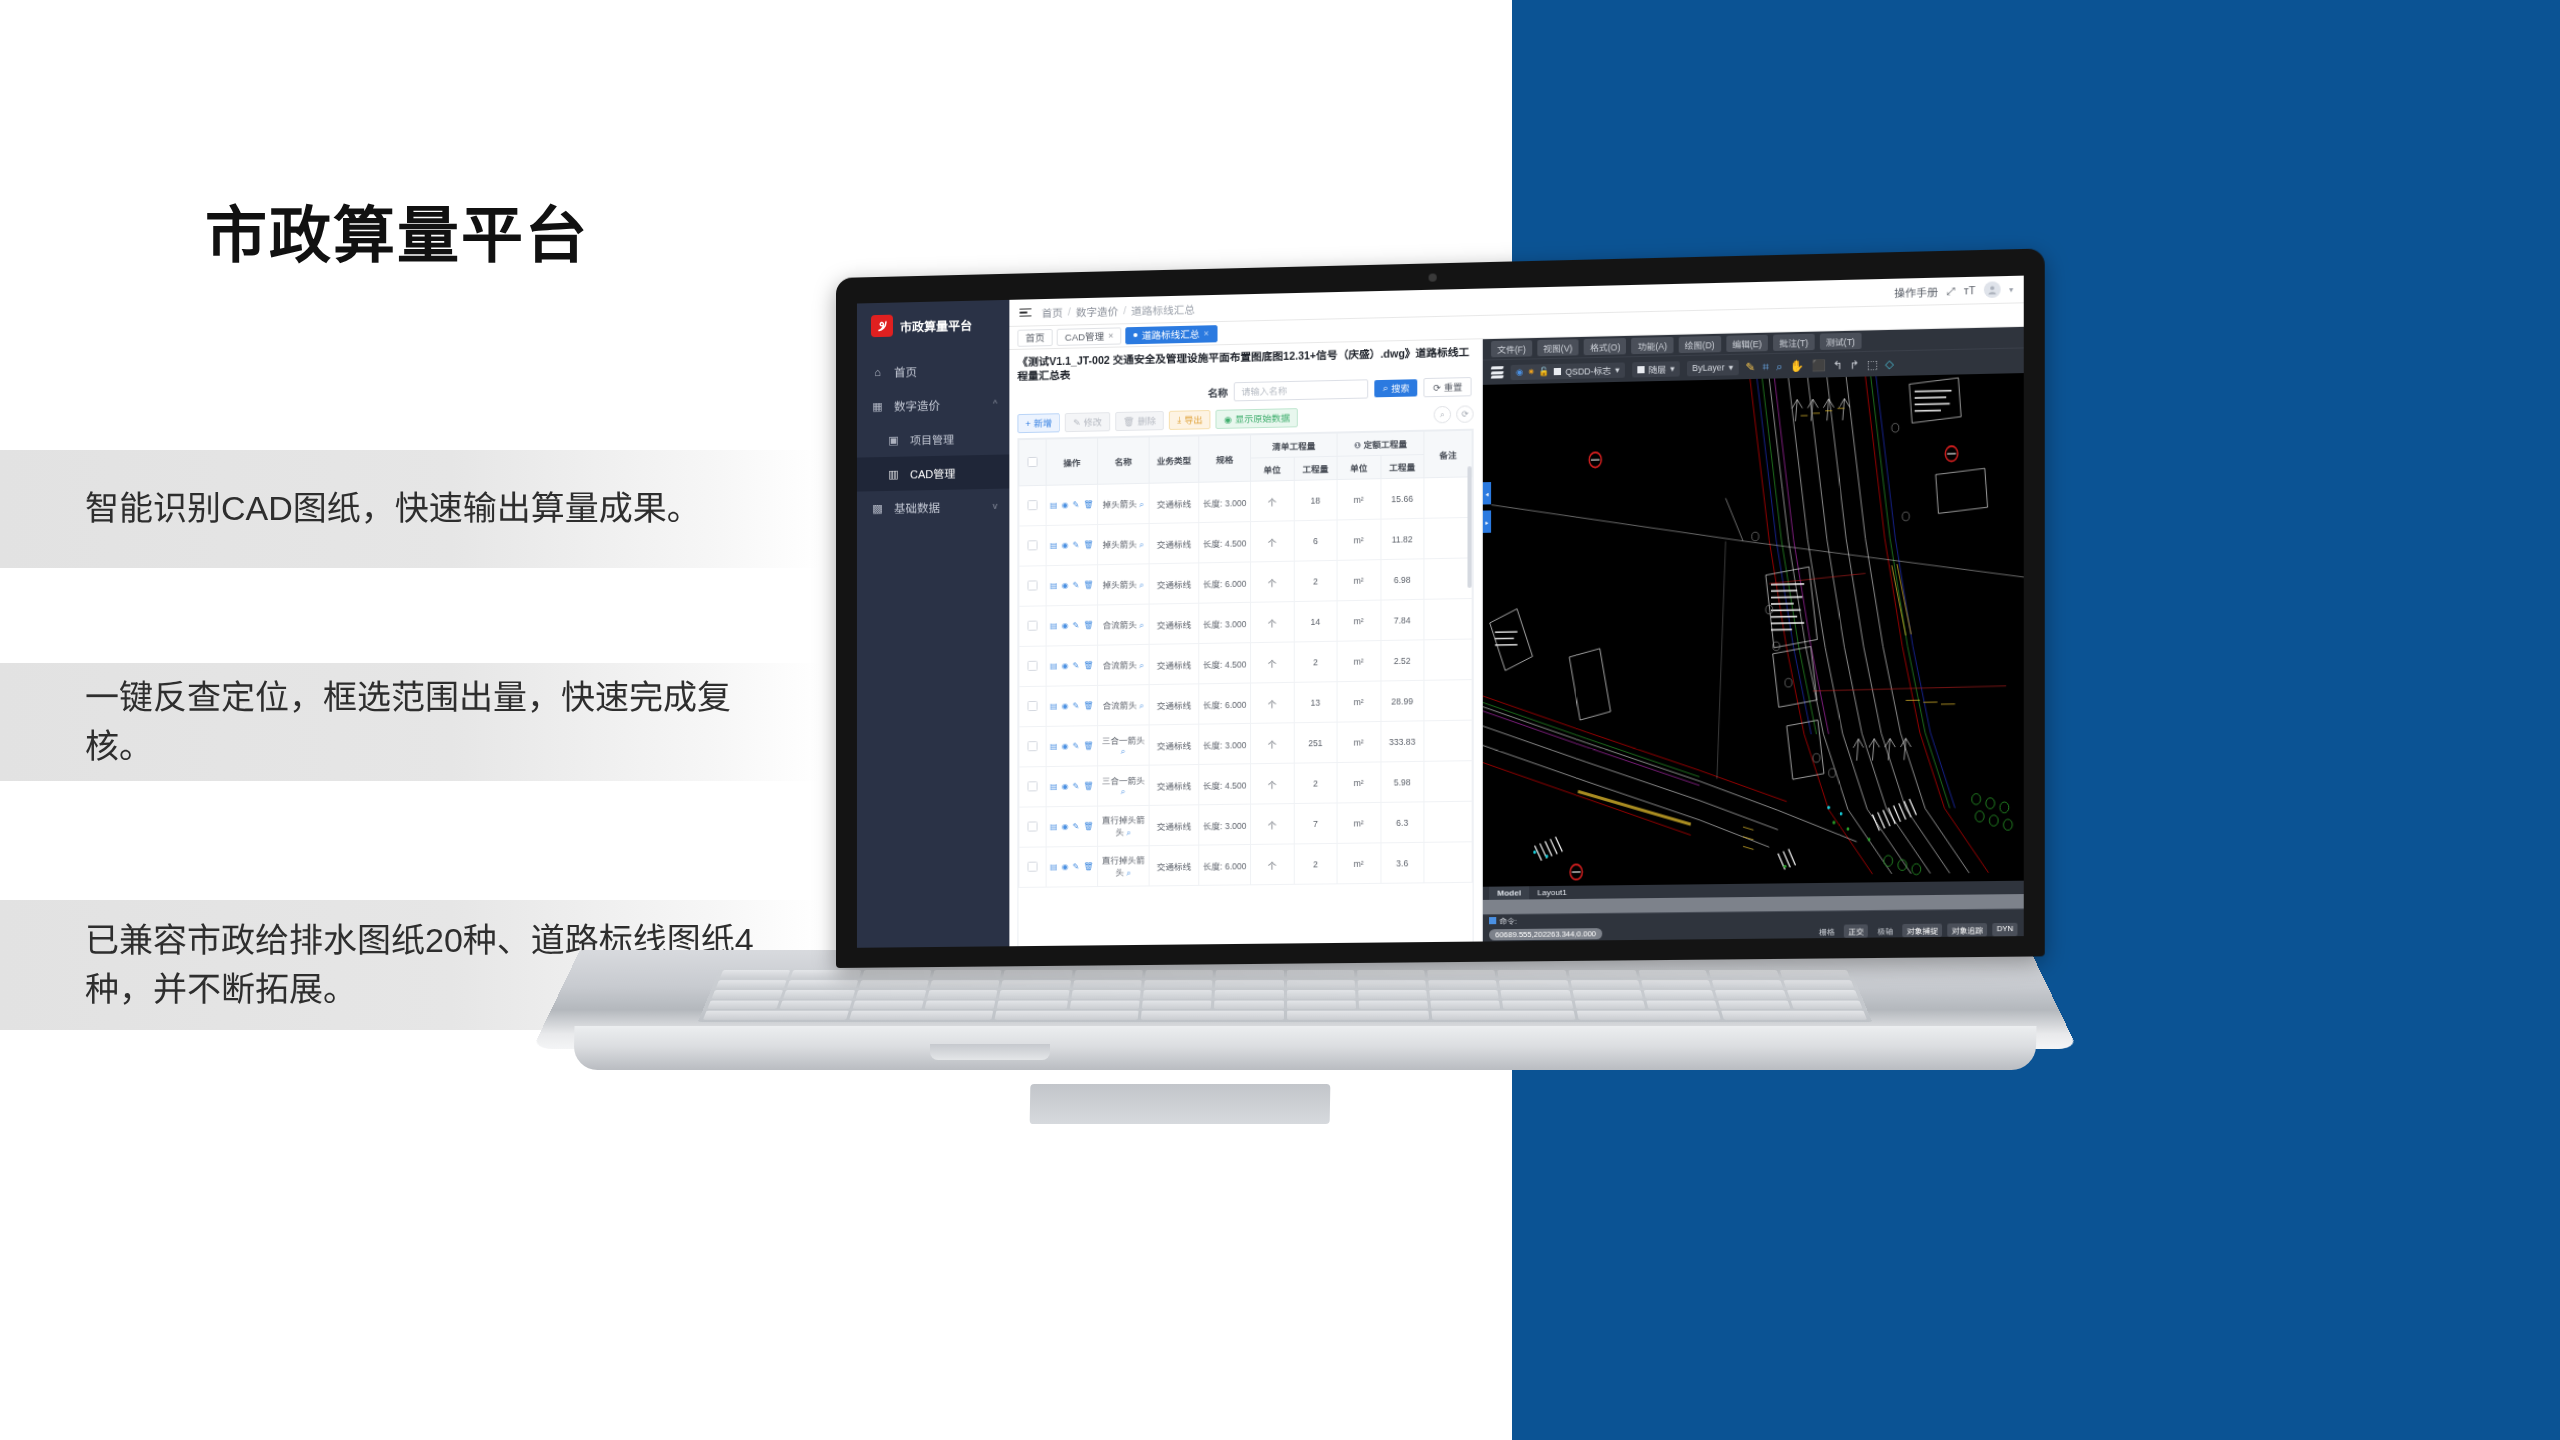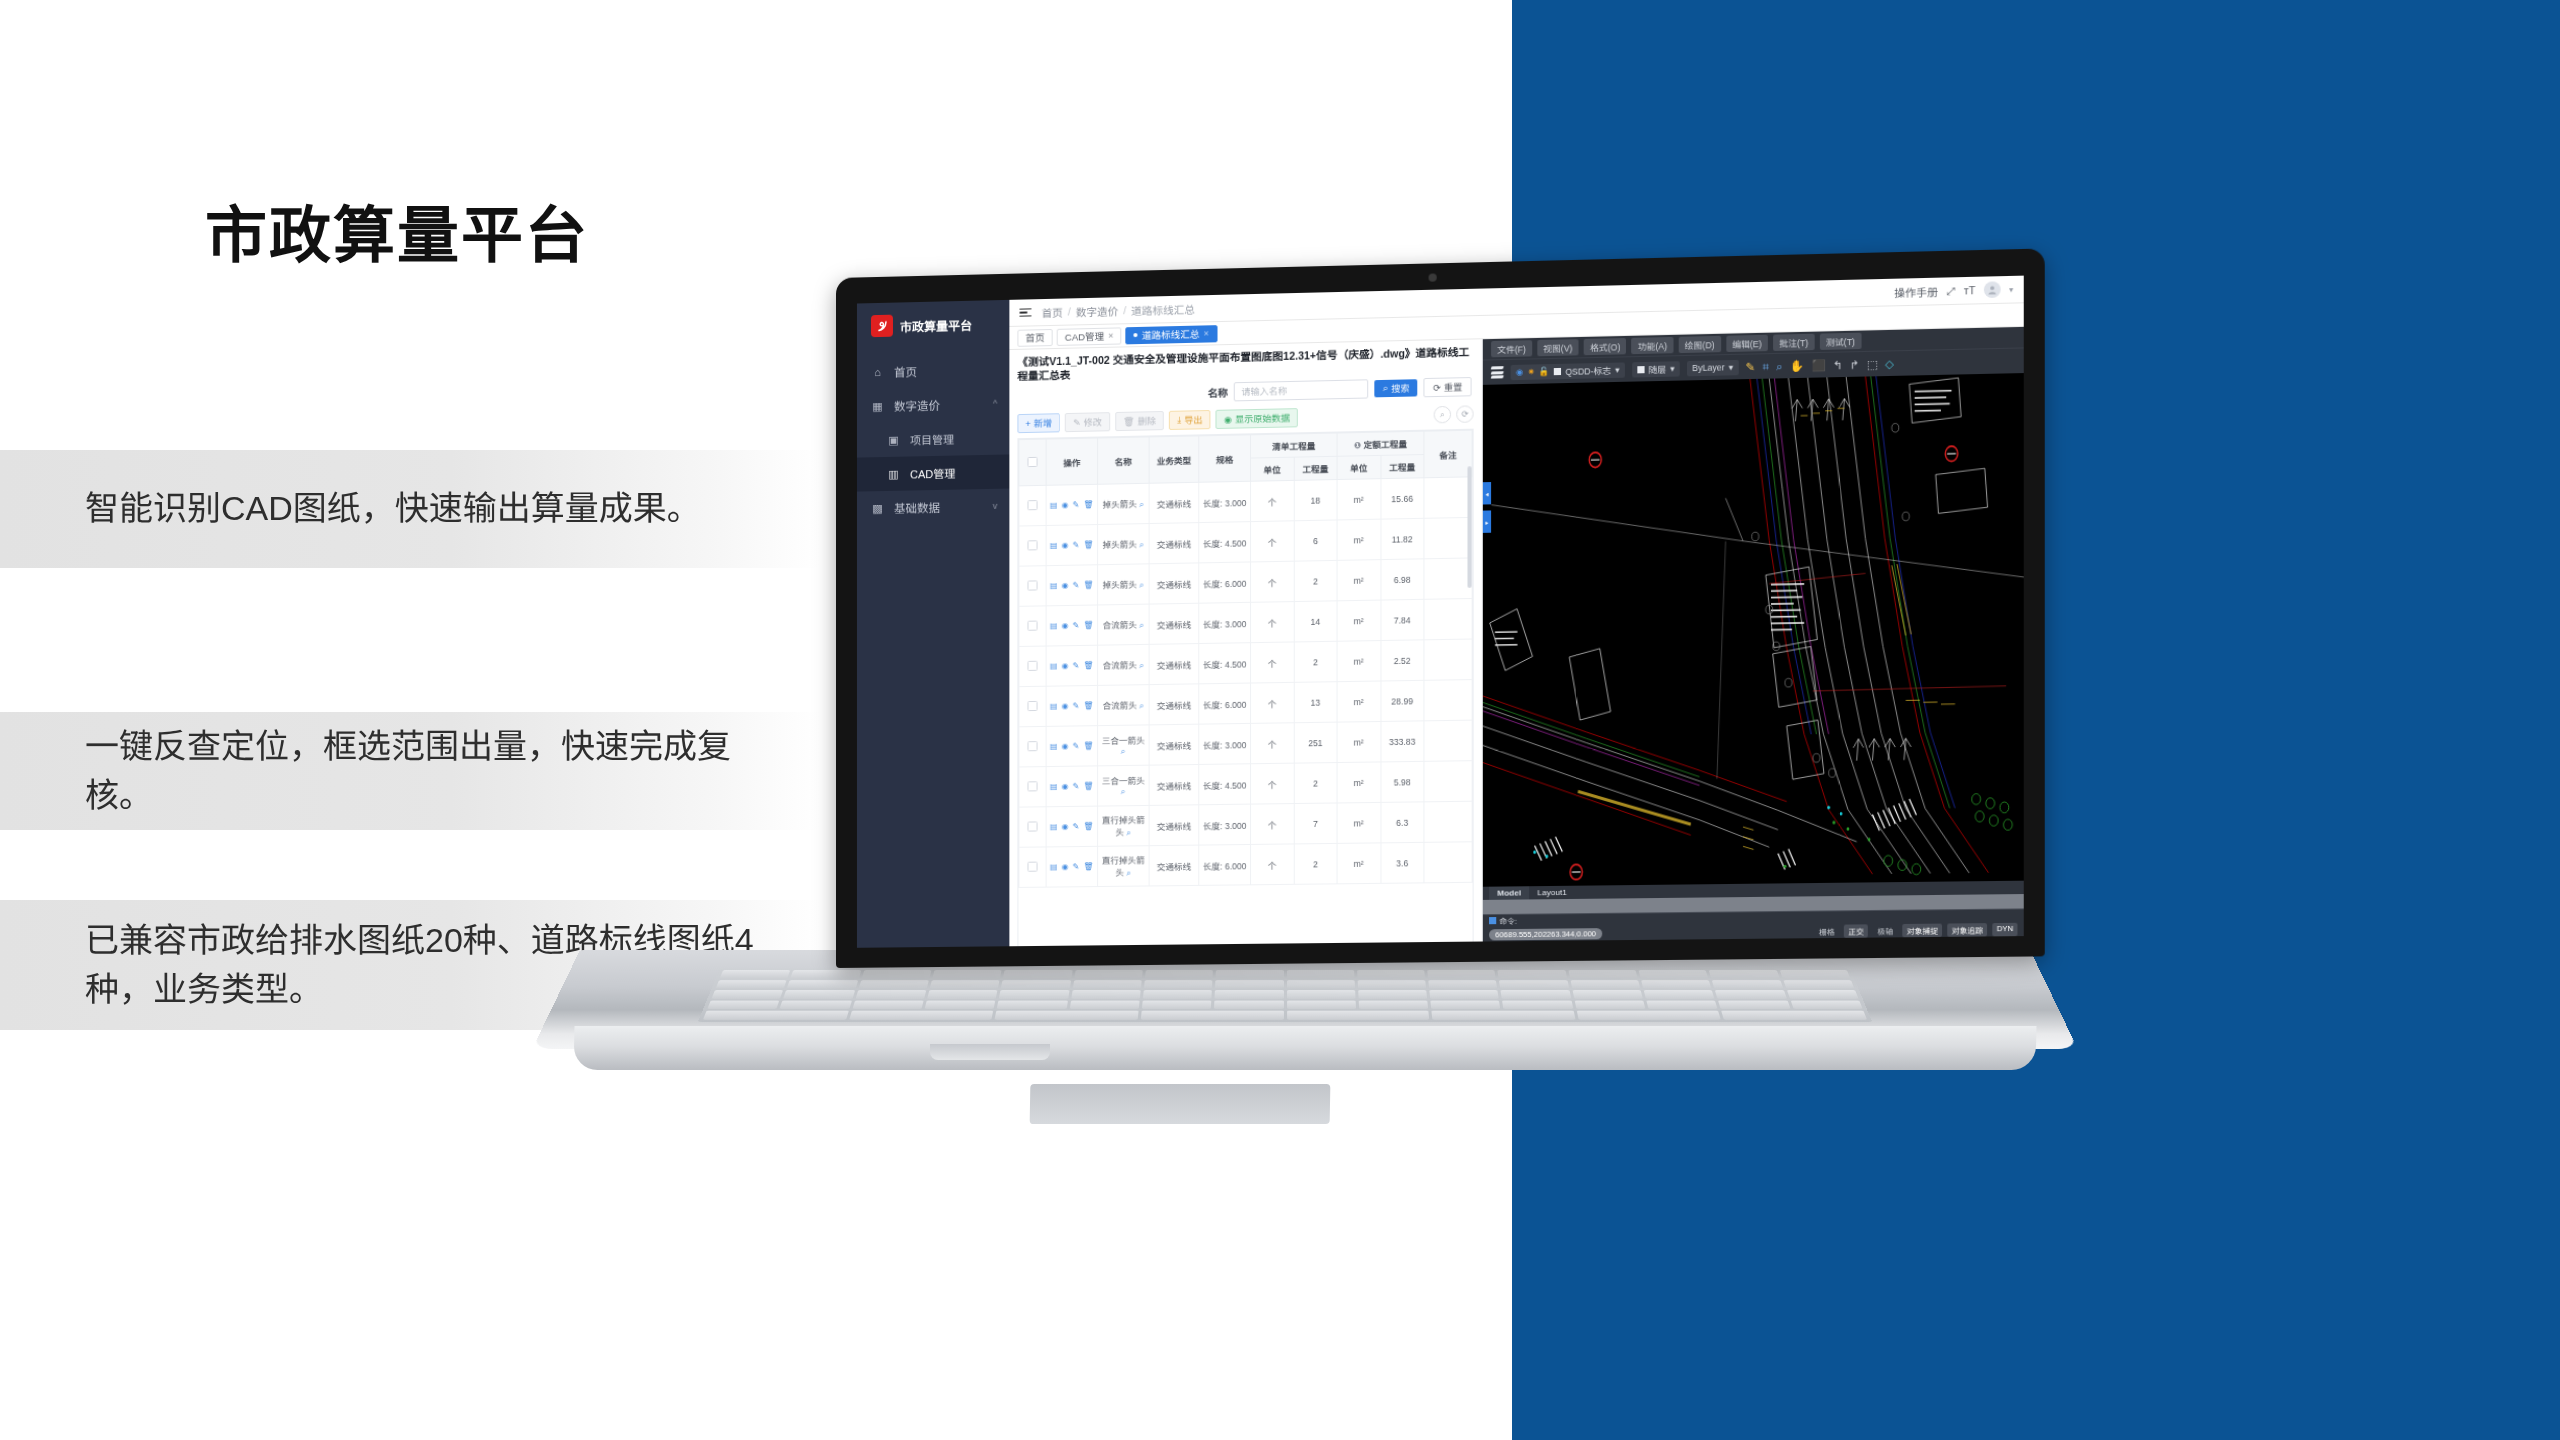--- a/index.html
+++ b/index.html
@@ -12,21 +12,21 @@
 
   
   .headline{position:absolute;left:205px;top:185px;font-size:62px;font-weight:bold;
             color:#111;letter-spacing:2px;white-space:nowrap;}
 
   .feature{position:absolute;left:0px;width:820px;height:118px;
            background:linear-gradient(to right,#e2e2e2 0%,#e6e6e6 55%,#f7f7f7 88%,#ffffff 100%);
            display:flex;align-items:center;}
   .feature-text{padding-left:85px;font-size:34px;line-height:1.45;color:#2e2e2e;width:680px;}
   #feature-1{top:450px;height:118px;}
-  #feature-2{top:712px;height:118px;}
+  #feature-2{top:663px;height:118px;}
   #feature-3{top:900px;height:130px;}
 
   
   .laptop{position:absolute;left:600px;top:278px;width:1420px;height:1020px;}
   .lid{position:absolute;left:236px;top:0;width:1180px;height:690px;background:#141414;
        border-radius:16px 16px 4px 4px;
        box-shadow:0 6px 22px rgba(0,0,0,.35);
        transform:perspective(2600px) rotateY(-3.2deg) skewY(-0.55deg);
        transform-origin:left bottom;}
   .cam{position:absolute;left:50%;top:10px;width:8px;height:8px;border-radius:50%;
@@ -170,21 +170,21 @@
 
 <div class="headline">市政算量平台</div>
 
 <div class="feature" id="feature-1">
   <div class="feature-text">智能识别CAD图纸，快速输出算量成果。</div>
 </div>
 <div class="feature" id="feature-2">
   <div class="feature-text">一键反查定位，框选范围出量，快速完成复核。</div>
 </div>
 <div class="feature" id="feature-3">
-  <div class="feature-text">已兼容市政给排水图纸20种、道路标线图纸4种，业务类型。</div>
+  <div class="feature-text">已兼容市政给排水图纸20种、道路标线图纸4种，并不断拓展。</div>
 </div>
 
 <div class="laptop">
 
   <div class="base"></div>
   <div class="kb" id="keyboard">
       <div class="kb-row">
         <div class="key"></div>
         <div class="key"></div>
         <div class="key"></div>

